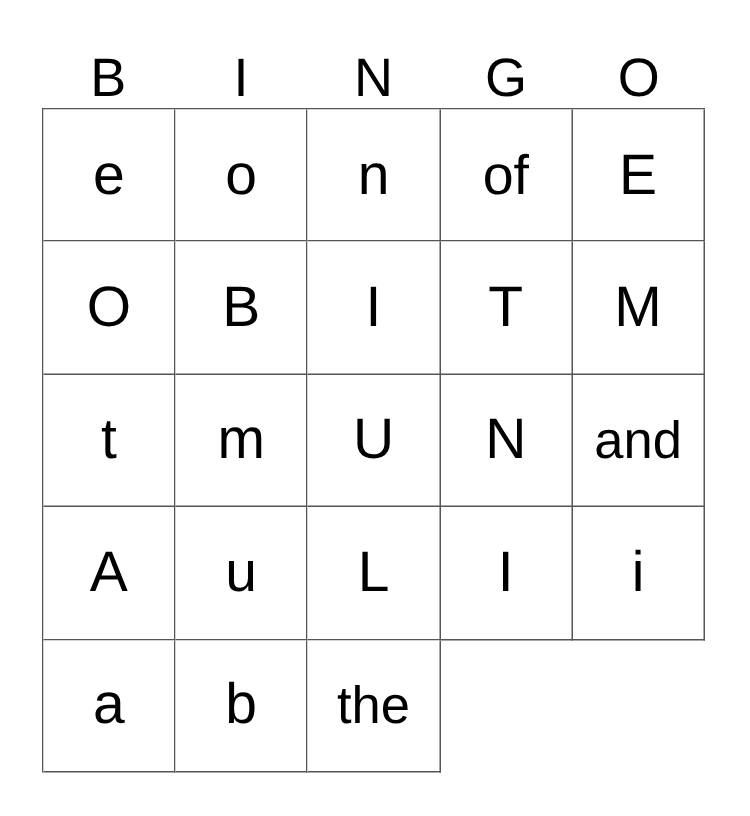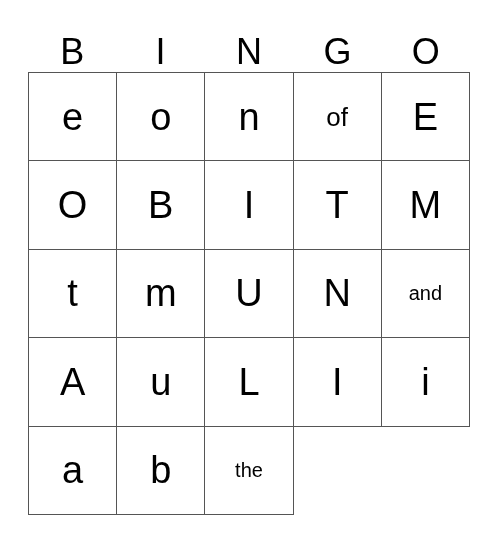--- a/index.html
+++ b/index.html
@@ -75,22 +75,22 @@
     display: block;
     text-align: center;
     line-height: 1;
     white-space: nowrap;
     color: #000000;
     font-weight: 400;
   }
 
   
   .len-1 { font-size: 38px; }
-  .len-2 { font-size: 26px; }
-  .len-3 { font-size: 20px; }
+  .len-2 { font-size: 37px; }
+  .len-3 { font-size: 35px; }
   .len-5 { font-size: 24px; }
 </style>
 </head>
 <body>
 
 <div id="card-root">
 
   <div id="bingo-header">
     <div class="header-letter">B</div>
     <div class="header-letter">I</div>

